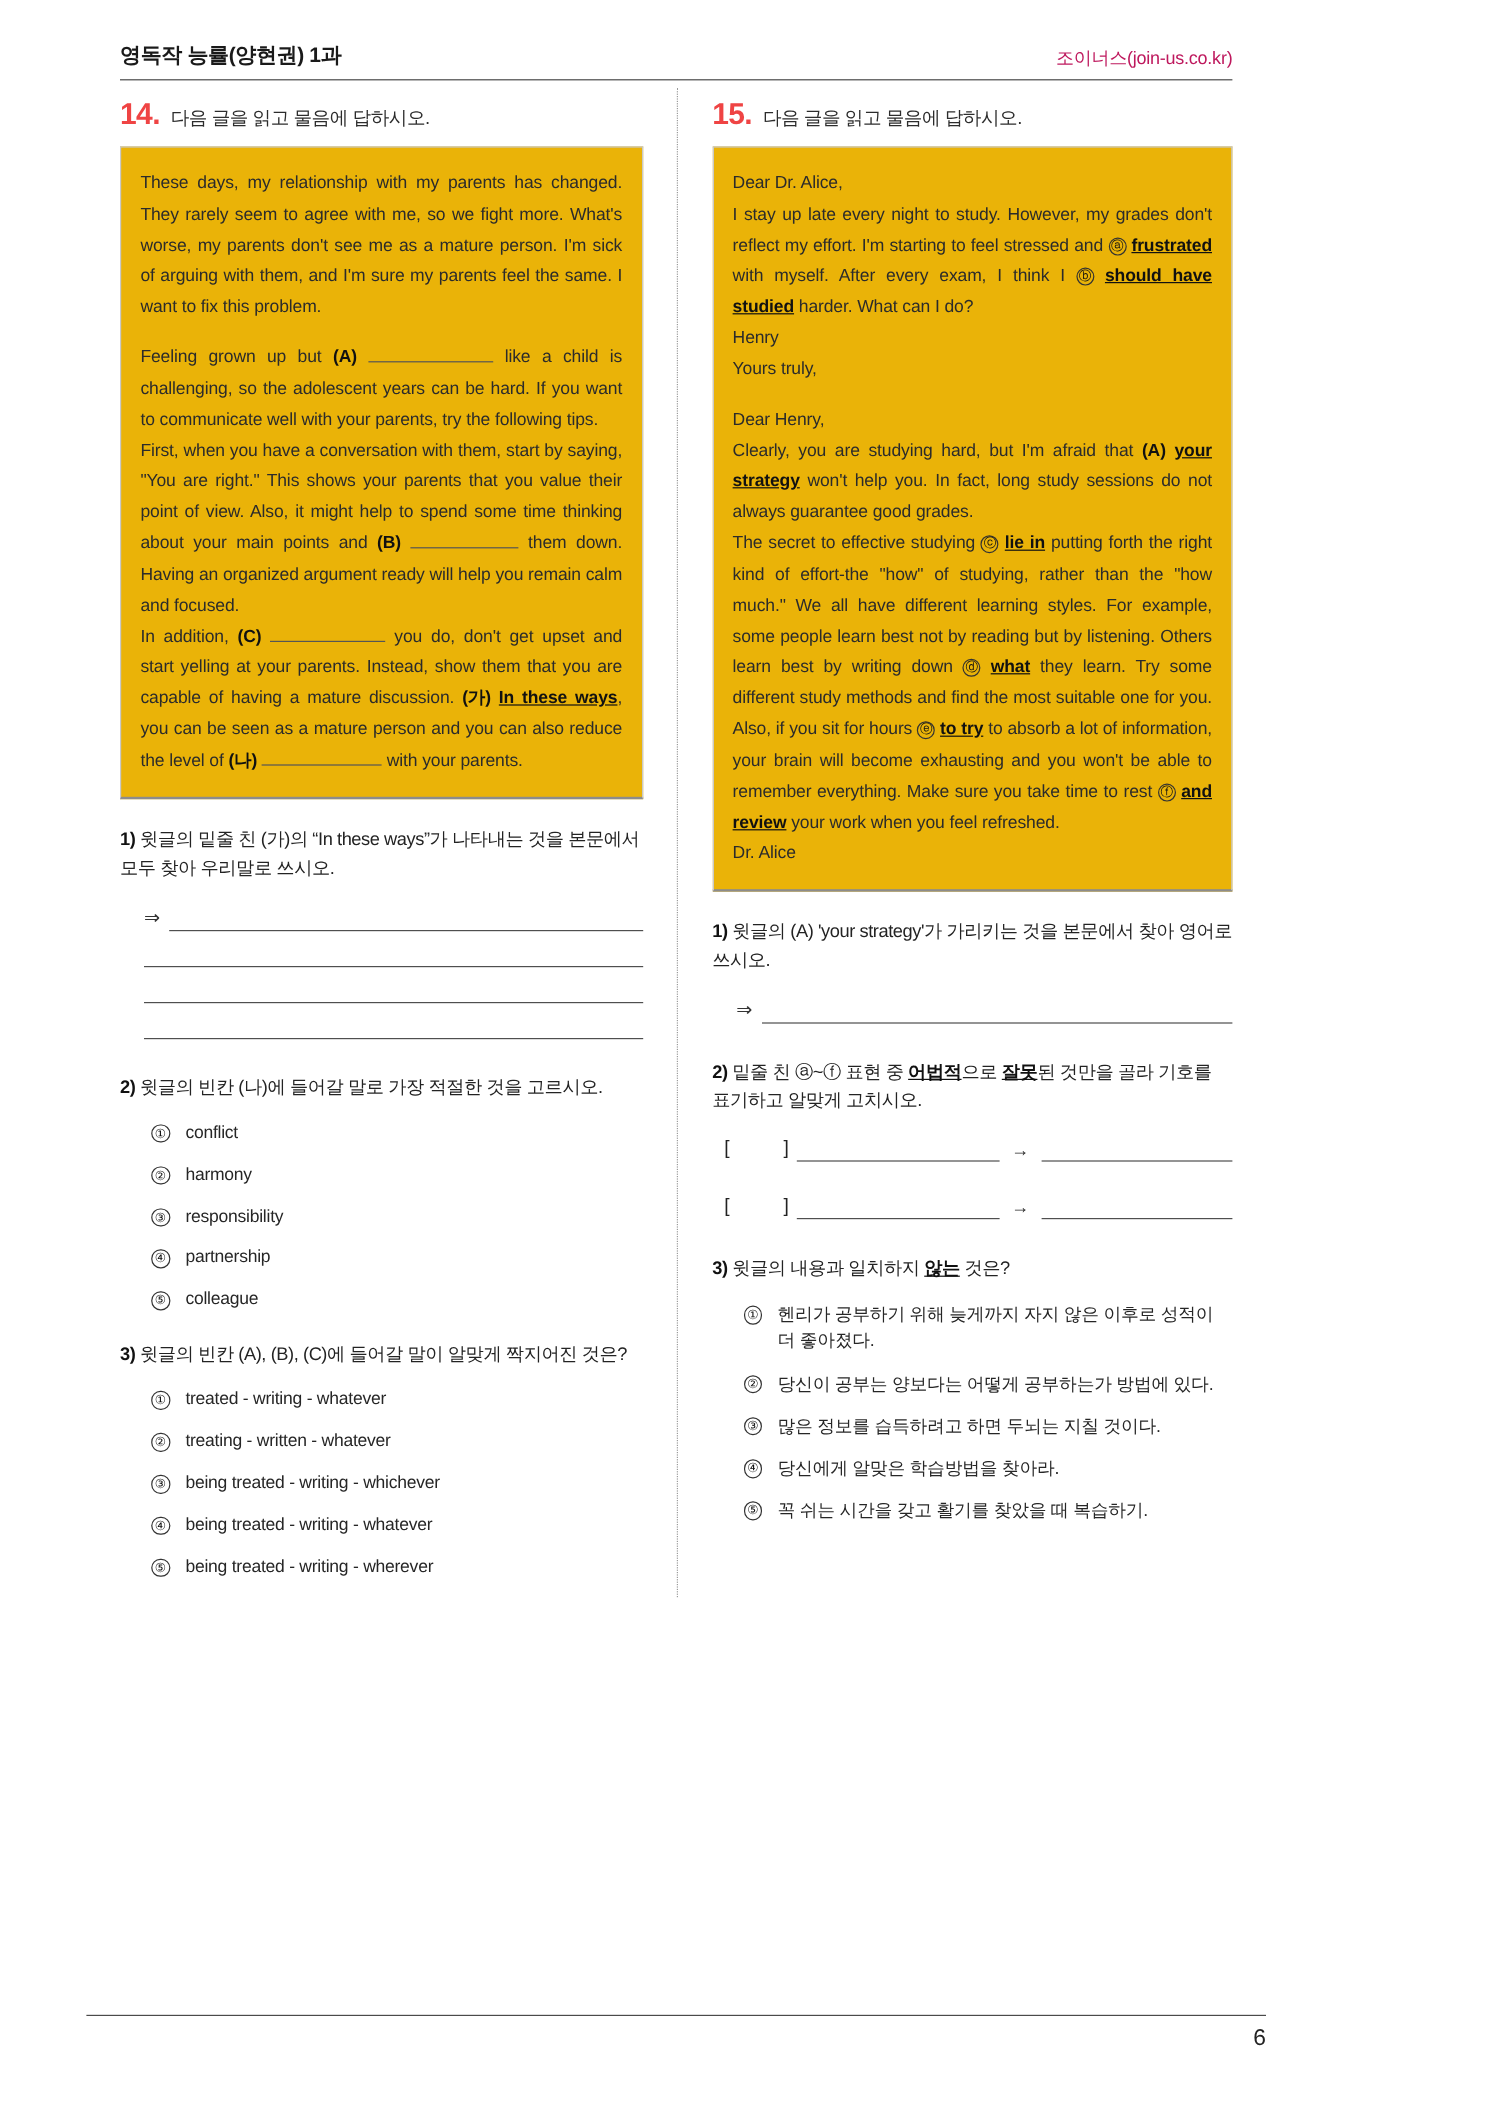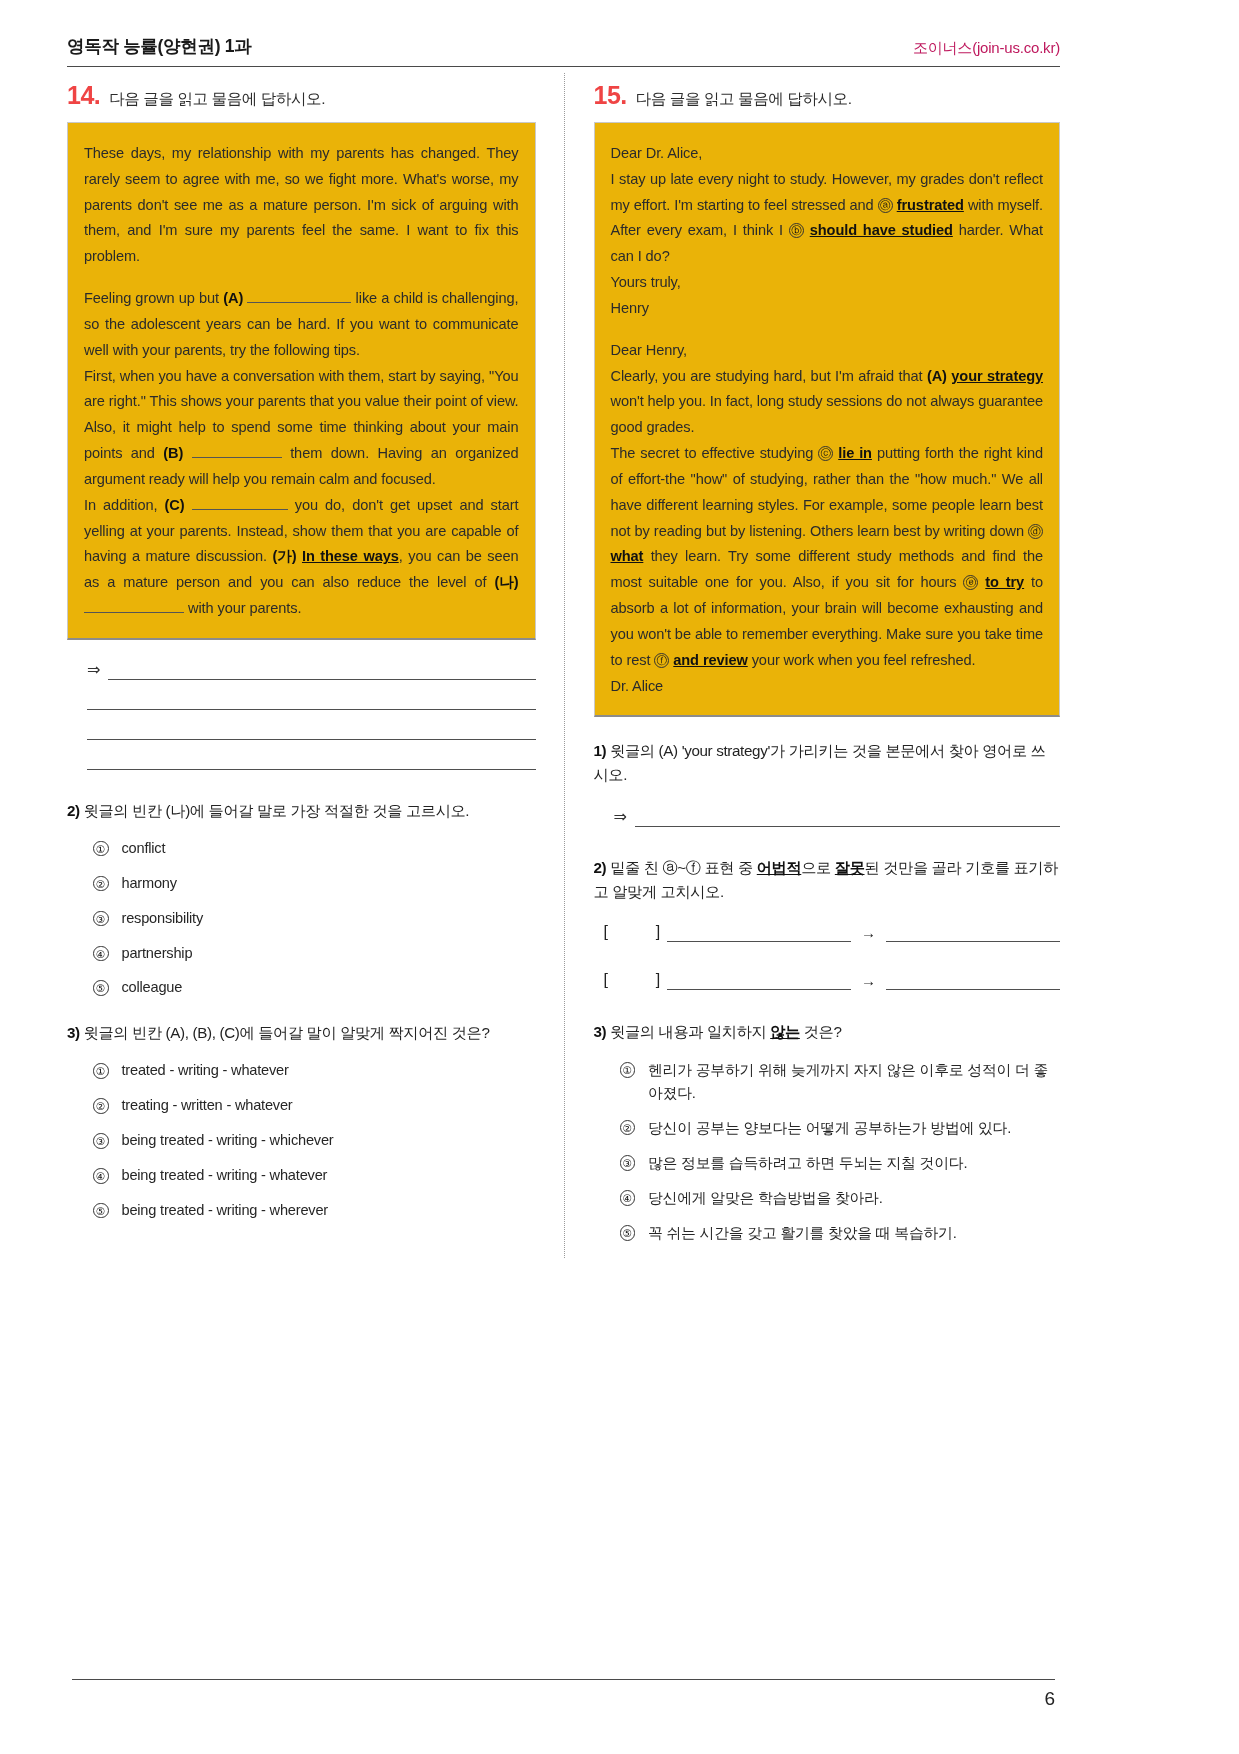--- a/index.html
+++ b/index.html
@@ -4,21 +4,21 @@
 <style>
   * { box-sizing: border-box; }
   html, body { margin: 0; padding: 0; }
   body {
     width: 1239px; height: 1754px;
     background: #ffffff;
     font-family: "Liberation Sans", "DejaVu Sans", sans-serif;
     color: #262626;
     position: relative;
   }
-  .page { position: relative; width: 1127px; height: 1754px; padding: 0 67px; }
+  .page { position: relative; width: 1127px; height: 1754px; padding: 0 100px; }
 
   
   .header {
     display: flex; align-items: flex-end; justify-content: space-between;
     padding-top: 34px; padding-bottom: 6px;
   }
   .header-title { font-size: 17.5px; font-weight: bold; letter-spacing: -0.3px; color: #1a1a1a; }
   .header-right { font-size: 15px; color: #be185d; letter-spacing: -0.2px; }
   .header-rule { border-top: 1.6px solid #4a4a4a; margin-top: 2px; }
 
@@ -130,20 +130,24 @@
       <div class="passage">
         <p>These days, my relationship with my parents has changed. They rarely seem to agree with me, so we fight more. What's worse, my parents don't see me as a mature person. I'm sick of arguing with them, and I'm sure my parents feel the same. I want to fix this problem.</p>
 
         <p class="gap"><span>Feeling grown up but </span><b>(A)</b> <span class="blank w1"></span><span> like a child is challenging, so the adolescent years can be hard. If you want to communicate well with your parents, try the following tips.</span></p>
 
         <p><span>First, when you have a conversation with them, start by saying, "You are right." This shows your parents that you value their point of view. Also, it might help to spend some time thinking about your main points and </span><b>(B)</b> <span class="blank w2"></span><span> them down. Having an organized argument ready will help you remain calm and focused.</span></p>
 
         <p><span>In addition, </span><b>(C)</b> <span class="blank w3"></span><span> you do, don't get upset and start yelling at your parents. Instead, show them that you are capable of having a mature discussion. </span><b>(가)</b> <b class="ul">In these ways</b><span>, you can be seen as a mature person and you can also reduce the level of </span><b>(나)</b> <span class="blank w4"></span><span> with your parents.</span></p>
       </div>
 
+      <div class="subq">
+        <span class="lbl">1)</span>
+        <span>윗글의 밑줄 친 (가)의 “In these ways”가 나타내는 것을 본문에서 모두 찾아 우리말로 쓰시오.</span>
+      </div>
       <div class="answer-lines">
         <div class="ansrow">
           <span class="arrow">⇒</span>
           <span class="ansline"></span>
         </div>
         <div class="ansrow noarrow">
           <span class="ansline"></span>
         </div>
         <div class="ansrow noarrow">
           <span class="ansline"></span>
@@ -212,22 +216,22 @@
     <div class="col col-right">
 
       <div class="qhead">
         <span class="qnum">15.</span>
         <span class="qinstr">다음 글을 읽고 물음에 답하시오.</span>
       </div>
 
       <div class="passage">
         <p class="plain">Dear Dr. Alice,</p>
         <p><span>I stay up late every night to study. However, my grades don't reflect my effort. I'm starting to feel stressed and </span><span class="circ">ⓐ</span> <b class="ul">frustrated</b><span> with myself. After every exam, I think I </span><span class="circ">ⓑ</span> <b class="ul">should have studied</b><span> harder. What can I do?</span></p>
+        <p class="plain">Henry</p>
         <p class="plain">Yours truly,</p>
-        <p class="plain">Henry</p>
 
         <p class="plain gap">Dear Henry,</p>
         <p><span>Clearly, you are studying hard, but I'm afraid that </span><b>(A)</b> <b class="ul">your strategy</b><span> won't help you. In fact, long study sessions do not always guarantee good grades.</span></p>
         <p><span>The secret to effective studying </span><span class="circ">ⓒ</span> <b class="ul">lie in</b><span> putting forth the right kind of effort-the "how" of studying, rather than the "how much." We all have different learning styles. For example, some people learn best not by reading but by listening. Others learn best by writing down </span><span class="circ">ⓓ</span> <b class="ul">what</b><span> they learn. Try some different study methods and find the most suitable one for you. Also, if you sit for hours </span><span class="circ">ⓔ</span> <b class="ul">to try</b><span> to absorb a lot of information, your brain will become exhausting and you won't be able to remember everything. Make sure you take time to rest </span><span class="circ">ⓕ</span> <b class="ul">and review</b><span> your work when you feel refreshed.</span></p>
         <p class="plain">Dr. Alice</p>
       </div>
 
       <div class="subq">
         <span class="lbl">1)</span>
         <span>윗글의 (A) 'your strategy'가 가리키는 것을 본문에서 찾아 영어로 쓰시오.</span>

